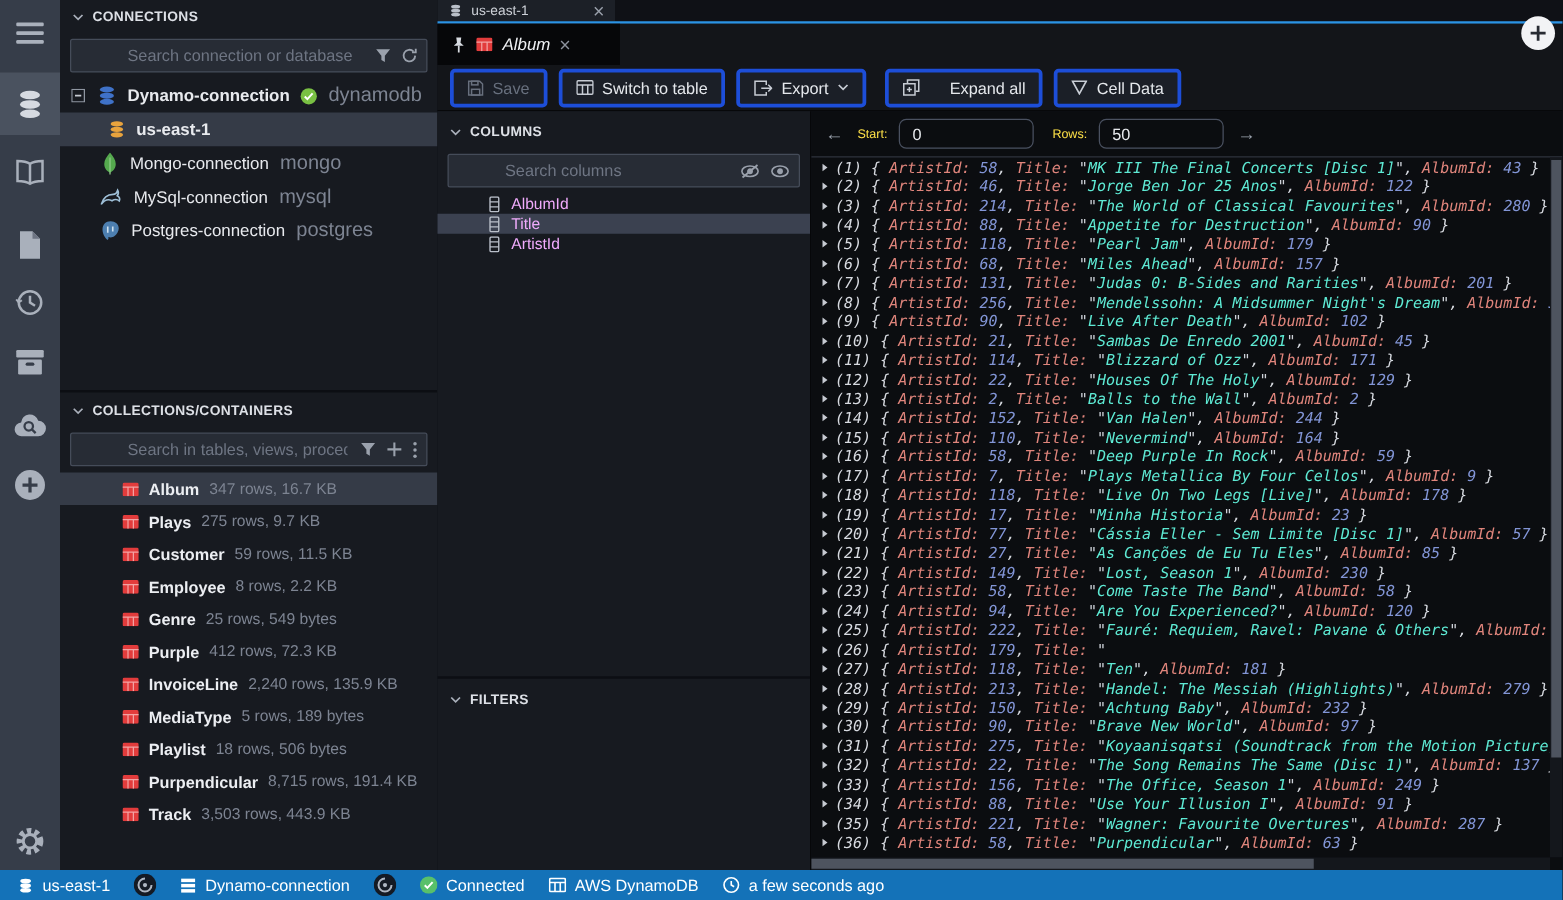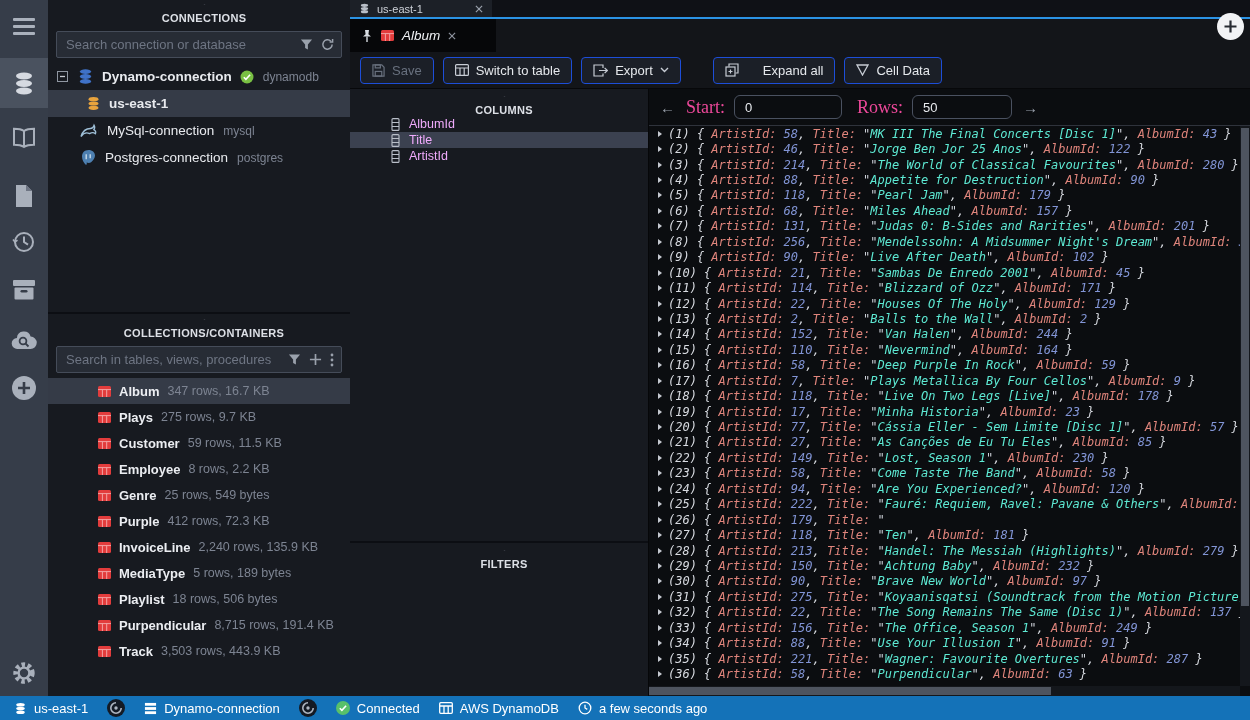--- a/index.html
+++ b/index.html
@@ -8,27 +8,27 @@
 
   
   .rail{position:absolute;left:0;top:0;width:48px;height:696px;background:#363d49;}
   .rail-item{position:absolute;left:0;width:48px;display:flex;align-items:center;justify-content:center;cursor:pointer;}
   .rail-sel{background:#4a525f;}
 
   
   .sidebar{position:absolute;left:48px;top:0;width:302px;height:696px;background:#171a20;}
   .sec{position:absolute;left:0;right:0;}
   .sec-head{display:flex;align-items:center;gap:7px;height:20px;padding-left:10px;
-    font-size:11px;font-weight:bold;letter-spacing:.3px;color:#dde0e6;flex-direction:column;}
+    font-size:11px;font-weight:bold;letter-spacing:.3px;color:#dde0e6;}
   .searchbox{margin:7px 8px 5px 8px;height:25px;background:#272c35;border:1px solid#454c59;border-radius:2px;
     display:flex;align-items:center;padding:0 7px;gap:8px;}
-  .searchbox input{flex:1;min-width:0;background:transparent;border:none;outline:none;color:#c6cad2;font-size:13px;font-family:"Liberation Sans",sans-serif;}
+  .searchbox input{flex:1;min-width:0;background:transparent;border:none;outline:none;color:#c6cad2;font-size:13px;font-family:"Liberation Sans",sans-serif;margin-left:36px;}
   .searchbox input::placeholder{color:#6e7583;}
   .trow{display:flex;align-items:center;height:27px;font-size:13.5px;color:#e8eaee;cursor:pointer;}
-  .trow .sub{color:#7d8492;margin-left:9px;font-size:12px;text-align:center;}
+  .trow .sub{color:#7d8492;margin-left:9px;font-size:16px;text-align:center;}
   .trow.sel{background:#353b47;}
   .bold{font-weight:bold;}
   .coll-item{display:flex;align-items:center;height:26px;padding-left:50px;font-size:13px;cursor:pointer;}
   .coll-item.sel{background:#353b47;}
   .coll-name{color:#eceef2;font-weight:bold;margin-left:8px;}
   .coll-stats{color:#7d8492;margin-left:8px;font-size:12.5px;}
   .root-row{display:flex;align-items:center;height:24px;padding-left:10px;gap:9px;font-size:13.5px;font-weight:bold;color:#eceef2;cursor:pointer;}
 
   
   .main{position:absolute;left:350px;top:0;right:0;height:696px;background:#131519;}
@@ -37,35 +37,35 @@
     gap:7px;padding:0 9px;font-size:11px;color:#cdd1d8;cursor:pointer;}
   .blueline{position:absolute;left:0;top:17px;right:0;height:2px;background:#2b93e4;}
   .tabstrip2{position:absolute;left:0;top:19px;right:0;height:33px;background:#131519;}
   .atab{position:absolute;left:0;top:0;height:33px;width:124px;background:#060709;display:flex;align-items:center;
     gap:8px;padding:0 11px;cursor:pointer;}
   .atab .lbl{font-size:13.5px;font-style:italic;color:#eef0f3;}
   .plusbtn{position:absolute;top:13px;right:6px;width:27px;height:27px;border-radius:50%;background:#f2f3f5;
     display:flex;align-items:center;justify-content:center;cursor:pointer;}
   .toolbar{position:absolute;left:0;top:52px;right:0;height:36px;background:#131519;display:flex;align-items:center;
     gap:9px;padding-left:10px;border-bottom:1px solid #07080a;}
-  .btn{height:25px;background:#1b1f27;border:1px solid #1d4ed8;border-radius:4px;color:#e5e8ec;font-size:13px;
+  .btn{height:25px;background:#1b1f27;border:3px solid #1d4ed8;border-radius:4px;color:#e5e8ec;font-size:13px;
     display:inline-flex;align-items:center;gap:7px;padding:0 11px;cursor:pointer;white-space:nowrap;}
   .btn.disabled{color:#68707e;cursor:default;}
-  .gap-left{margin-left:23px;gap:24px;}
+  .gap-left{margin-left:6px;gap:24px;}
 
   .content{position:absolute;left:0;top:89px;right:0;bottom:0;display:flex;}
   .colpanel{width:298px;background:#171a20;border-right:1px solid #060709;position:relative;flex:none;}
   .col-item{display:flex;align-items:center;height:16px;padding-left:40px;gap:8px;font-size:12.5px;color:#f0abfc;cursor:pointer;}
   .col-item.sel{background:#3b4150;}
   .filters-head{position:absolute;left:0;right:0;top:452px;border-top:2px solid #0c0e13;padding-top:7px;}
 
   .datapanel{flex:1;position:relative;background:#0b0d10;overflow:hidden;}
   .pager{height:36px;display:flex;align-items:center;gap:9px;padding:0 9px;border-bottom:1px solid #2f333c;}
   .pager .arrow{color:#9aa1ac;font-size:15px;cursor:pointer;padding:0 2px;}
-  .pager .plabel{color:#ec4899;font-size:18px;font-family:Liberation Serif, serif;}
+  .pager .plabel{color:#fde047;font-size:10px;}
   .pinput{height:22px;background:#0b0d10;border:1px solid #4a5160;border-radius:6px;color:#e9ebef;
     font-size:13px;padding:0 10px;outline:none;font-family:"Liberation Sans",sans-serif;}
   .w-start{width:86px;}
   .w-rows{width:78px;}
 
   .rows{position:absolute;left:0;top:37px;right:10px;bottom:10px;overflow:hidden;padding-left:5px;
     font-family:"DejaVu Sans Mono",monospace;font-style:italic;font-size:12px;}
   .drow{height:15.45px;display:flex;align-items:center;white-space:pre;overflow:hidden;cursor:pointer;}
   .exp{flex:none;width:0;height:0;border-left:4px solid #c6cad1;border-top:3px solid transparent;
     border-bottom:3px solid transparent;margin:0 6px 0 4px;}
@@ -195,20 +195,28 @@
     </div>
     <div class="trow sel" style="padding-left:38px;">
       <svg width="15" height="15" viewBox="0 0 17 17">
           <g fill="#e8a33d">
             <ellipse cx="8.5" cy="3.6" rx="5.6" ry="2.4"></ellipse>
             <ellipse cx="8.5" cy="8.5" rx="5.6" ry="2.4"></ellipse>
             <ellipse cx="8.5" cy="13.4" rx="5.6" ry="2.4"></ellipse>
           </g>
         </svg>
       <span class="bold" style="margin-left:8px;">us-east-1</span>
+    </div>
+    <div class="trow" style="padding-left:34px;">
+      <svg width="12" height="18" viewBox="0 0 12 18">
+          <path d="M6 0c2.6 3.2 4.6 6 4.6 9.2 0 3.4-2.2 5.8-4.6 7-2.4-1.2-4.6-3.6-4.6-7C1.4 6 3.4 3.2 6 0z" fill="#55a94e"></path>
+          <path d="M6 4v13.6" stroke="#8fcb8a" stroke-width="1"></path>
+        </svg>
+      <span style="margin-left:10px;">Mongo-connection</span>
+      <span class="sub">mongo</span>
     </div>
     <div class="trow" style="padding-left:32px;">
       <svg width="19" height="15" viewBox="0 0 19 15">
           <path d="M1 13.5C2.5 8.5 6 5.5 10.5 5.5c1.8 0 3-1.2 3.6-3.3.9 1.6.7 3.2-.3 4.4 1.9 1 2.4 2.7 1.6 4.2-1.8-1.7-3.8-1.4-5.8-.2-2.5-1.3-5.8-1-8.6 2.9z" fill="none" stroke="#9fc0d8" stroke-width="1.3"></path>
         </svg>
       <span style="margin-left:8px;">MySql-connection</span>
       <span class="sub">mysql</span>
     </div>
     <div class="trow" style="padding-left:32px;">
       <svg width="17" height="17" viewBox="0 0 17 17">
@@ -426,20 +434,32 @@
   </div>
 
   <div class="content">
 
     <div class="colpanel">
       <div class="sec-head" style="margin-top:7px;">
         <svg width="9" height="6" viewBox="0 0 9 6">
             <path d="M1 1l3.5 3.5L8 1" stroke="#aab0bb" stroke-width="1.4" fill="none"></path>
           </svg>
         <span>COLUMNS</span>
+      </div>
+      <div class="searchbox">
+        <input type="text" placeholder="Search columns" style="">
+        <svg width="16" height="12" viewBox="0 0 16 12" fill="none" stroke="#9aa1ac" stroke-width="1.3">
+            <ellipse cx="8" cy="6" rx="6.5" ry="4.2"></ellipse>
+            <circle cx="8" cy="6" r="1.7" fill="#9aa1ac"></circle>
+            <path d="M2 11L14 1" stroke-width="1.5"></path>
+          </svg>
+        <svg width="16" height="12" viewBox="0 0 16 12" fill="none" stroke="#9aa1ac" stroke-width="1.3">
+            <ellipse cx="8" cy="6" rx="6.5" ry="4.2"></ellipse>
+            <circle cx="8" cy="6" r="1.7" fill="#9aa1ac"></circle>
+          </svg>
       </div>
       <div id="columns-list">
   <div class="col-item">
     <svg width="11" height="13" viewBox="0 0 11 13" fill="none" stroke="#b9bfc9" stroke-width="1.1">
               <rect x="2" y="0.6" width="7" height="11.8" rx="1"></rect>
               <path d="M2 4.5h7M2 8.5h7"></path>
             </svg>
     <span class="col-name">AlbumId</span>
   </div>
 

